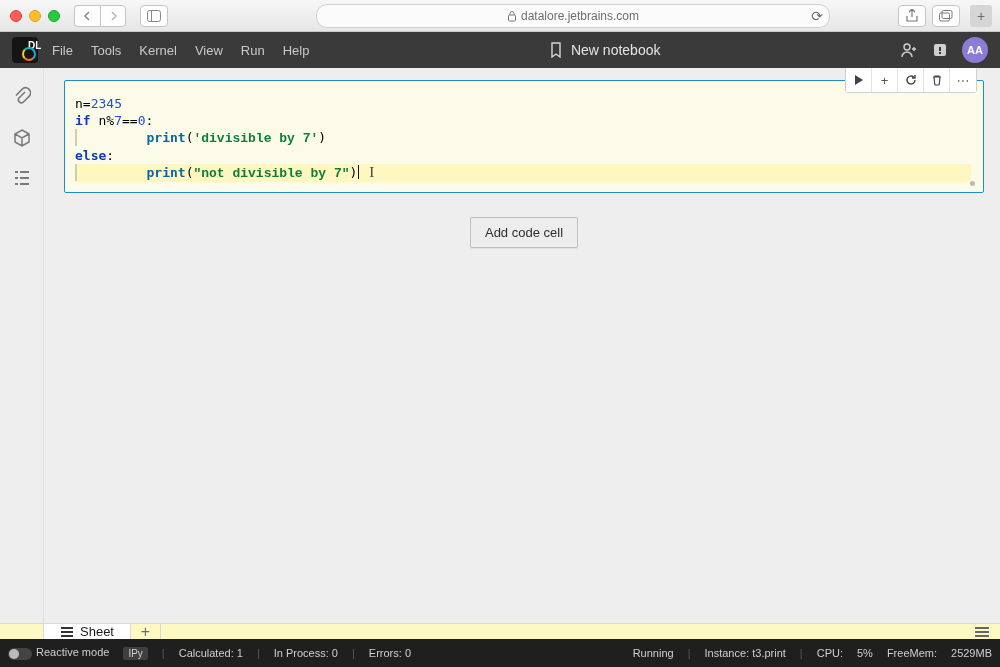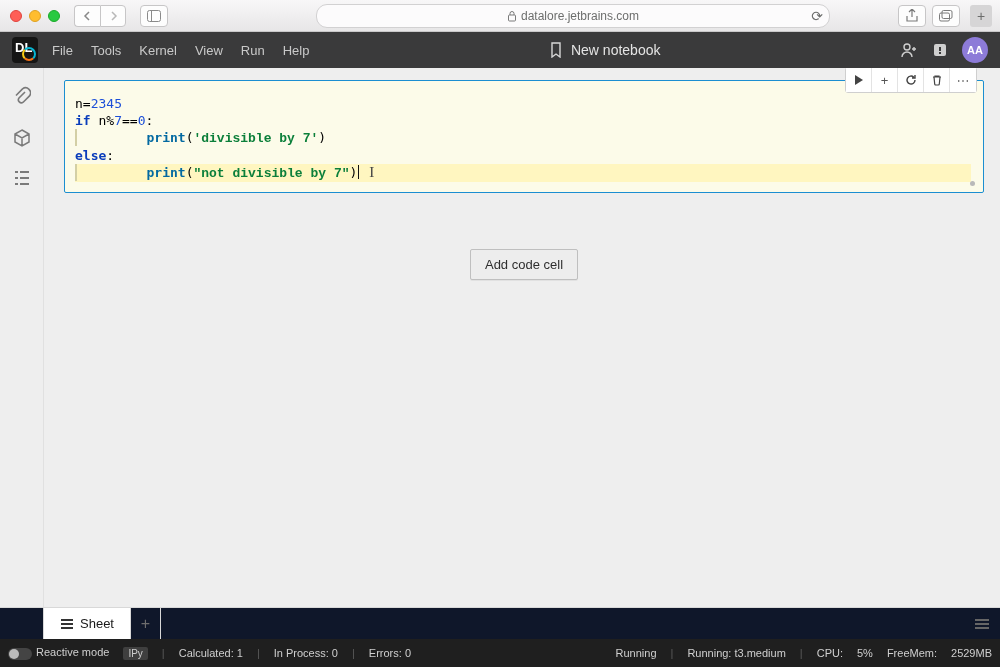--- a/index.html
+++ b/index.html
@@ -20,21 +20,21 @@
   .sidebar-toggle-btn { margin-left:6px; width:28px; height:22px; border:1px solid #c7c6c7; border-radius:4px; background:#fdfdfd; display:flex; align-items:center; justify-content:center; }
   .url-bar { flex:1; margin:0 60px 0 140px; height:24px; background:#fcfbfc; border:1px solid #d2d1d2; border-radius:11px; display:flex; align-items:center; justify-content:center; font-size:12px; color:#6d6e6d; gap:4px; position:relative;}
   .url-refresh{position:absolute; right:6px; top:3px; color:#6c6d6c; font-size:14px;}
   .chrome-right { display:flex; gap:6px; align-items:center; }
   .chrome-icon-btn{ width:28px;height:22px;border:1px solid #c7c6c7;border-radius:4px;background:#fdfdfd;display:flex;align-items:center;justify-content:center;color:#6d6e6d;font-size:13px;}
   .new-tab-plus{ width:22px;height:22px;background:#d6d5d6;display:flex;align-items:center;justify-content:center;border-radius:3px;font-size:14px;color:#6b6c6b;margin-left:4px;}
 
   
   .app-bar { height:36px; background:#3a3a3b; display:flex; align-items:center; padding:0 12px; color:#c9c9c9; font-size:13px; }
   .app-logo { width:26px; height:26px; border-radius:4px; background:#151515; display:flex;align-items:center;justify-content:center; margin-right:14px; position:relative;}
-  .app-logo-inner{ font-size:13px; font-weight:700; color:#fff; position:absolute; top:3px; left:3px;}
+  .app-logo-inner{ font-size:10px; font-weight:700; color:#fff; position:absolute; top:3px; left:16px;}
   .app-logo-swirl{ width:14px;height:14px;border:2px solid #06b6d4;border-left-color:#facc15;border-bottom-color:#f97316;border-radius:50%;position:absolute;bottom:2px;right:2px;}
   .menu-items{display:flex; gap:18px;}
   .menu-items span{cursor:default;}
   .title-center{ flex:1; display:flex; align-items:flex-end; justify-content:center; gap:8px; color:#e4e4e4; font-size:14px;}
   .actions-right{ display:flex; gap:14px; align-items:center;}
   .avatar-circle{ width:26px;height:26px;border-radius:50%; background:#8d7bd8; color:#fff; font-size:11px; font-weight:600; display:flex;align-items:center;justify-content:center;}
 
   
   .workspace { flex:1; display:flex; background:#eeeeee; min-height:0;}
   .left-rail { width:44px; background:#eeeeee; border-right:1px solid #e0e0e0; display:flex; flex-direction:column; align-items:center; gap:22px; padding-top:18px;}
@@ -52,24 +52,24 @@
   .line-hl{ background:#fff6c0; display:block; width:100%;}
   .cursor-caret{ display:inline-block; width:1px; height:14px; background:#111; vertical-align:-2px; margin-left:1px;}
   .text-caret-ind{ display:inline-block; font-family:serif; color:#444; font-size:15px; margin-left:10px;}
   .dirty-dot{ position:absolute; right:8px; bottom:6px; width:5px;height:5px; background:#b9b9b9; border-radius:50%;}
 
   .cell-toolbar{ position:absolute; top:-14px; right:6px; background:#fff; border:1px solid #cfcfcf; border-radius:3px; display:flex; align-items:center;}
   .cell-toolbar button{ width:26px;height:24px; border:none; border-right:1px solid #e3e3e3; background:#fff; display:flex;align-items:center;justify-content:center; color:#555; font-size:13px; cursor:pointer;}
   .cell-toolbar button:last-child{border-right:none;}
 
   .add-cell-row{ display:flex; justify-content:center; margin-top:24px;}
-  .add-cell-btn{ border:1px solid #bfbfbf; background:#ededed; padding:7px 14px; font-size:13px; color:#2e2e2e; border-radius:2px; box-shadow:0 1px 0 rgba(0,0,0,.05);margin-top:32px;}
-
-  
-  .sheet-strip{ height:32px; background:#0f172a; border-top:1px solid #d8d8d8; display:flex; align-items:stretch;}
+  .add-cell-btn{ border:1px solid #bfbfbf; background:#ededed; padding:7px 14px; font-size:13px; color:#2e2e2e; border-radius:2px; box-shadow:0 1px 0 rgba(0,0,0,.05);}
+
+  
+  .sheet-strip{ height:16px; background:#fef9c3; border-top:1px solid #d8d8d8; display:flex; align-items:stretch;}
   .sheet-strip-left{ width:44px; border-right:1px solid #d8d8d8;}
   .sheet-tab{ display:flex; align-items:center; gap:6px; padding:0 16px; background:#fff; border-right:1px solid #d8d8d8; font-size:13px; color:#191919;}
   .sheet-add{ width:30px; display:flex;align-items:center;justify-content:center; color:#6d6d6d; font-size:16px; border-right:1px solid #d8d8d8;}
   .sheet-strip-right{ flex:1; border-left:none; display:flex; justify-content:flex-end; align-items:center; padding-right:10px;}
 
   
   .status-bar{ height:28px; background:#1f1f1f; color:#cfcfcf; font-size:11px; display:flex; align-items:center; padding:0 8px; gap:14px;}
   .status-bar .spacer{flex:1;}
   .toggle-pill{ width:24px;height:12px;border-radius:8px;background:#444;position:relative;display:inline-block;vertical-align:middle;margin-right:4px;}
   .toggle-pill::after{content:"";position:absolute;left:1px;top:1px;width:10px;height:10px;border-radius:50%;background:#bbb;}
@@ -235,19 +235,19 @@
   <span class="ipy-badge">IPy</span>
   <span class="sep">|</span>
   <span>Calculated: 1</span>
   <span class="sep">|</span>
   <span>In Process: 0</span>
   <span class="sep">|</span>
   <span>Errors: 0</span>
   <span class="spacer"></span>
   <span>Running</span>
   <span class="sep">|</span>
-  <span>Running: t3.medium</span>
+  <span>Instance: t3.print</span>
   <span class="sep">|</span>
   <span>CPU:</span>
   <span>5%</span>
   <span>FreeMem:</span>
   <span>2529MB</span>
 </div>
 
 </body></html>

